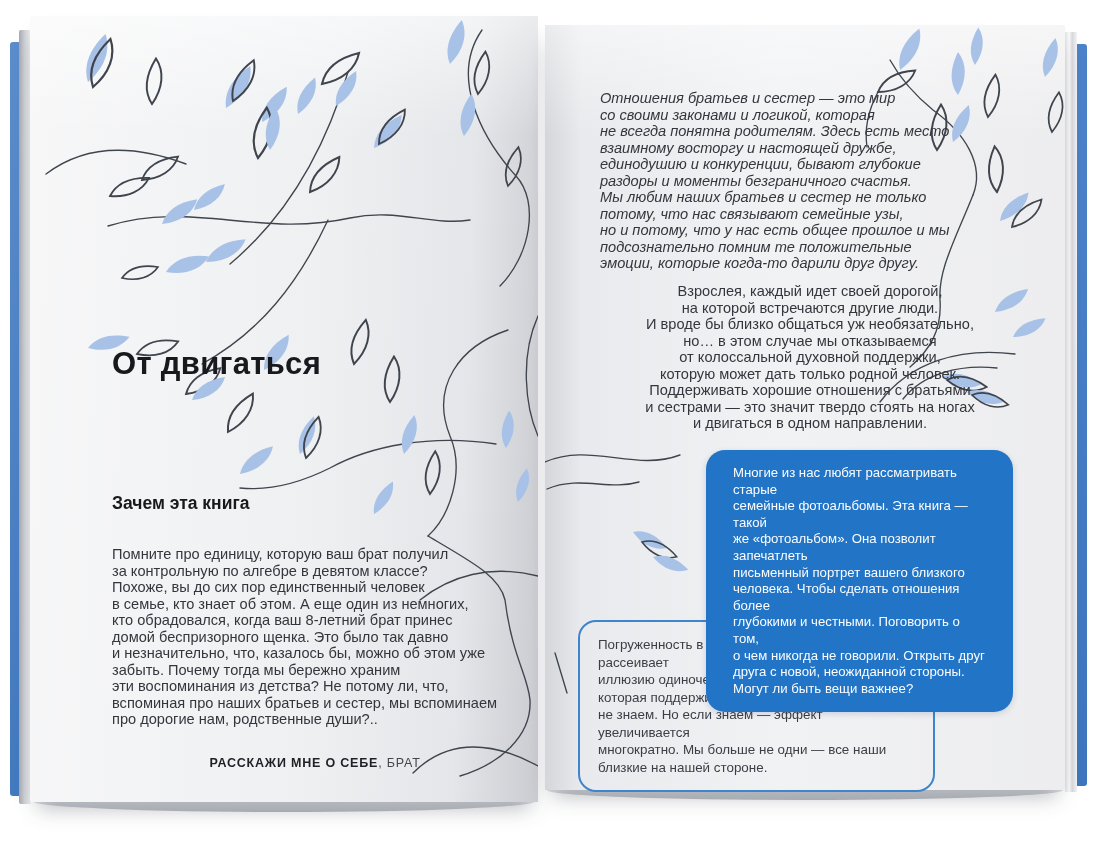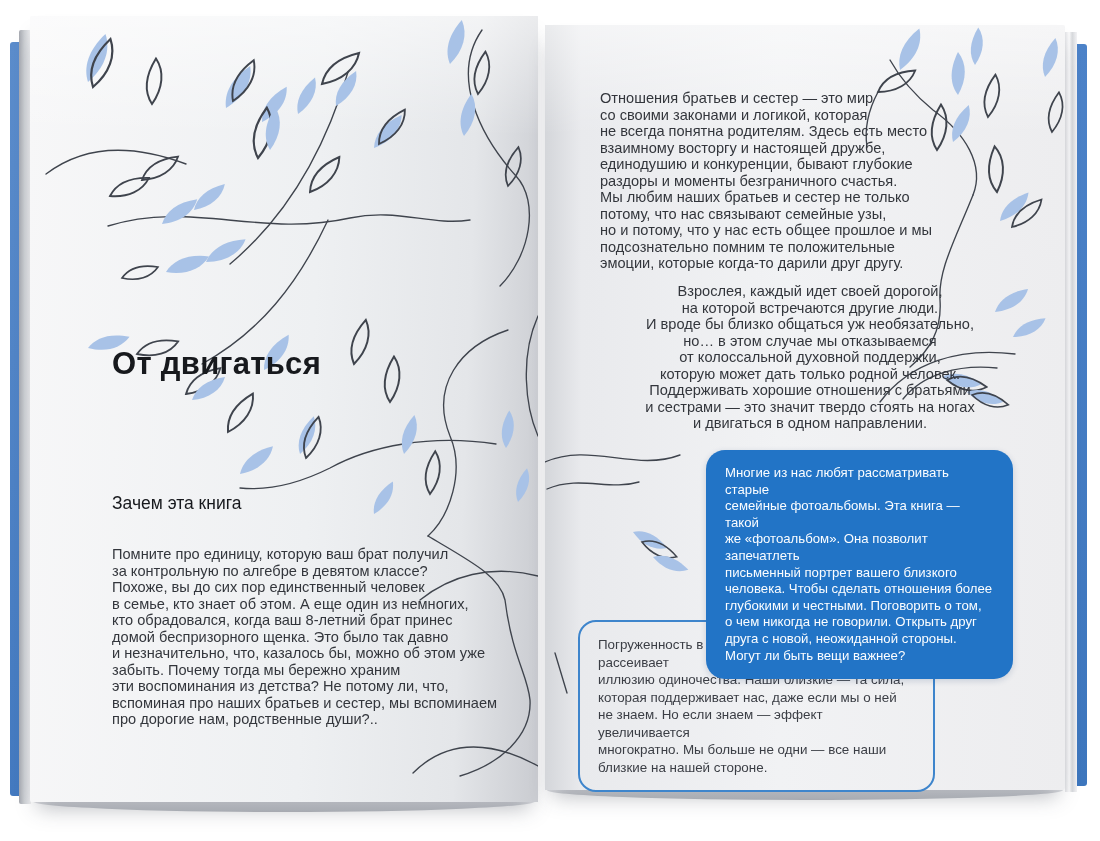--- a/index.html
+++ b/index.html
@@ -53,36 +53,36 @@
   
   .art{position:absolute;inset:0;width:100%;height:100%;overflow:hidden;pointer-events:none;}
   .branch{fill:none;stroke:var(--line);stroke-width:1.35;stroke-linecap:round;}
   .lo{fill:none;stroke:var(--line);stroke-width:1.15;}
   .lf{fill:var(--leaf);stroke:none;}
 
   
   .abs{position:absolute;}
   .ml{white-space:pre-line;}
   .heading{font-size:31px;font-weight:700;letter-spacing:.3px;color:var(--ink);}
-  .subheading{font-size:17.5px;font-weight:400;color:var(--ink);}
+  .subheading{font-size:17.5px;font-weight:700;color:var(--ink);}
   .body-text{font-size:14.6px;line-height:16.5px;color:var(--body-ink);}
   .footer-line{font-size:12.5px;letter-spacing:.8px;color:#1d2025;text-align:center;}
   .footer-line .b{font-weight:700;}
   .footer-line .r{font-weight:400;color:#43464d;}
 
   .callout-outlined{
     left:33px;top:595px;width:357px;min-height:133px;
     border:2px solid var(--accent-border);border-radius:18px;
     padding:14px 18px;box-sizing:border-box;
     font-size:13.4px;line-height:17.5px;color:#3b3e45;
   }
   .callout-blue{
     left:161px;top:425px;width:307px;
     background:var(--accent);border-radius:19px;
-    padding:15px 19px;box-sizing:border-box;
+    padding:15px 27px;box-sizing:border-box;
     font-size:13.2px;line-height:16.6px;color:#fbfdff;
     box-shadow:0 2px 6px rgba(30,60,110,.18);
   }
 </style>
 </head>
 <body>
 
 <div class="book">
 
   <div class="cover-left"></div>
@@ -165,20 +165,23 @@
 Похоже, вы до сих пор единственный человек
 в семье, кто знает об этом. А еще один из немногих,
 кто обрадовался, когда ваш 8-летний брат принес
 домой беспризорного щенка. Это было так давно
 и незначительно, что, казалось бы, можно об этом уже
 забыть. Почему тогда мы бережно храним
 эти воспоминания из детства? Не потому ли, что,
 вспоминая про наших братьев и сестер, мы вспоминаем
 про дорогие нам, родственные души?..</div>
 
+    <div class="abs footer-line" style="left:90px;top:740px;width:390px;">
+      <span class="b">РАССКАЖИ МНЕ О СЕБЕ</span><span class="r">, БРАТ</span>
+    </div>
   </div>
 
   <div class="page page-right">
 
     <svg class="art" viewBox="0 0 520 765">
       <g>
         <path class="branch" d="M345,35 Q360,62 388,85 C420,108 440,140 428,170"></path>
         <path class="branch" d="M333,67 Q318,95 322,122"></path>
         <path class="branch" d="M428,170 C410,215 393,245 395,275 C397,305 385,325 365,342"></path>
         <path class="branch" d="M335,377 C365,337 415,322 470,329"></path>
@@ -205,21 +208,21 @@
         <use href="#leaf" class="lf" transform="translate(397,352) rotate(55) scale(1.5)"></use>
         <use href="#leaf" class="lo" transform="translate(402,355) rotate(55) scale(1.5)"></use>
         <use href="#leaf" class="lf" transform="translate(422,367) rotate(60) scale(1.4)"></use>
         <use href="#leaf" class="lo" transform="translate(427,370) rotate(60) scale(1.4)"></use>
         <use href="#leaf" class="lf" transform="translate(88,507) rotate(70) scale(1.4)"></use>
         <use href="#leaf" class="lo" transform="translate(97,517) rotate(68) scale(1.4)"></use>
         <use href="#leaf" class="lf" transform="translate(108,532) rotate(65) scale(1.4)"></use>
       </g>
     </svg>
 
-    <div class="abs body-text ml" style="left:55px;top:65px;width:420px;">Отношения братьев и сестер — это мир
+    <div class="abs body-text ml" style="left:55px;top:65px;width:420px;font-style:italic;">Отношения братьев и сестер — это мир
 со своими законами и логикой, которая
 не всегда понятна родителям. Здесь есть место
 взаимному восторгу и настоящей дружбе,
 единодушию и конкуренции, бывают глубокие
 раздоры и моменты безграничного счастья.
 Мы любим наших братьев и сестер не только
 потому, что нас связывают семейные узы,
 но и потому, что у нас есть общее прошлое и мы
 подсознательно помним те положительные
 эмоции, которые когда-то дарили друг другу.</div>

